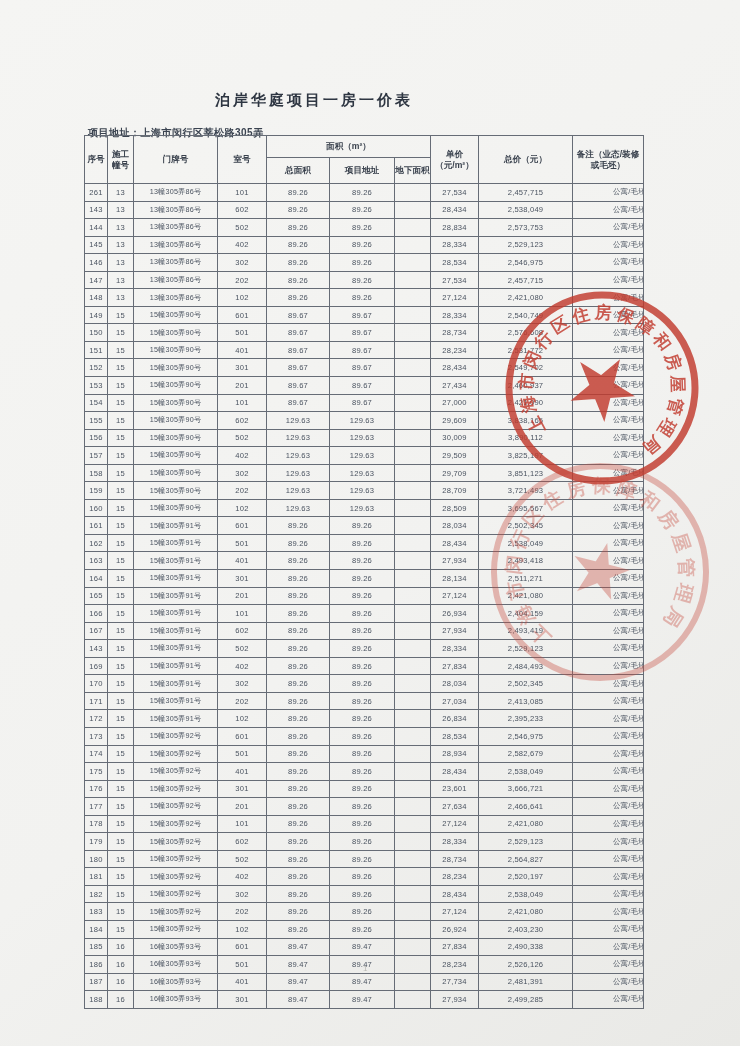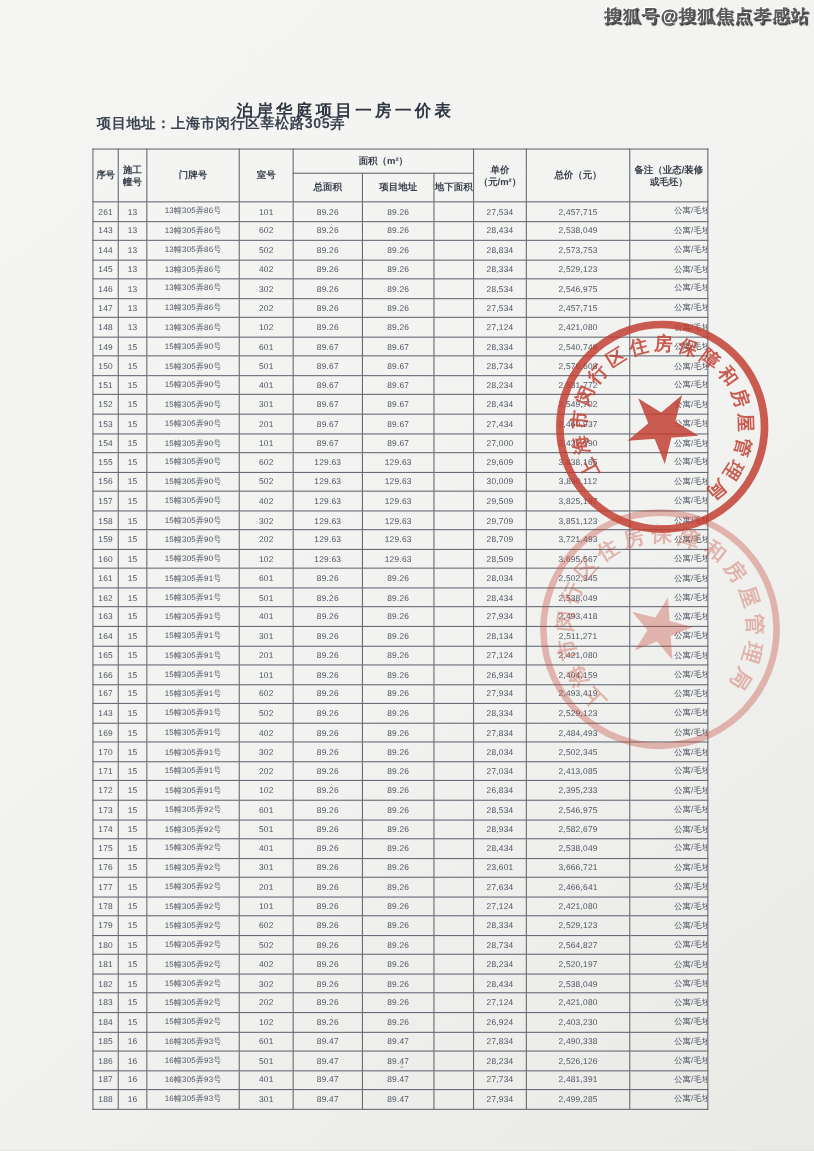--- a/index.html
+++ b/index.html
@@ -12,22 +12,22 @@
   .watermark{
     position:absolute;top:5px;right:4px;
     font-size:16px;font-weight:bold;letter-spacing:1px;color:#5a5a5a;
     text-shadow:-1px -1px 0 #ffffff,1px 1px 1px #1f1f1f;
   }
   .title{
     position:absolute;top:91px;left:0;width:628px;text-align:center;
     font-size:15px;font-weight:bold;letter-spacing:3px;color:#2e3642;
   }
   .address{
-    position:absolute;top:103px;left:88px;
-    font-size:13px;font-weight:bold;color:#3a4350;letter-spacing:.5px;
+    position:absolute;top:126px;left:88px;
+    font-size:10px;font-weight:bold;color:#3a4350;letter-spacing:.5px;
   }
   .tablewrap{position:absolute;left:84px;top:135px;}
   table{border-collapse:collapse;table-layout:fixed;width:559px;}
   th,td{
     border:1px solid #666c76;padding:0;margin:0;
     text-align:center;vertical-align:middle;overflow:hidden;
   }
   table{border:1.5px solid #575d66;}
   thead th{font-size:8.6px;line-height:1.25;font-weight:bold;color:#39414d;}
   thead tr.h1 th{height:21px;}
@@ -38,21 +38,20 @@
   .pagenum{position:absolute;left:363px;top:964px;font-size:8px;color:#b9b9b5;}
   .stamp{position:absolute;pointer-events:none;filter:blur(.4px);}
   .stamp1{left:482px;top:268px;opacity:.82;}
   .stamp2{left:482px;top:454px;opacity:.36;}
 </style>
 </head>
 <body>
 
 <div class="sheet">
 
-  <div class="watermark">搜狐号@搜狐焦点孝感站</div>
 
   <div class="title">泊岸华庭项目一房一价表</div>
 
   <div class="address"><span>项目地址：</span><span>上海市闵行区莘松路305弄</span></div>
 
   <div class="tablewrap">
     <table>
       <colgroup>
         <col style="width:23px">
           <col style="width:26px">

